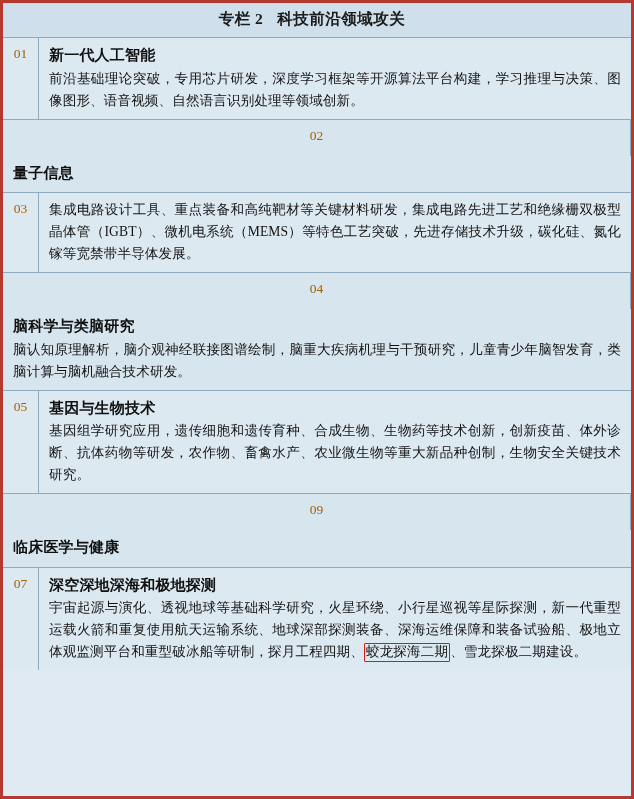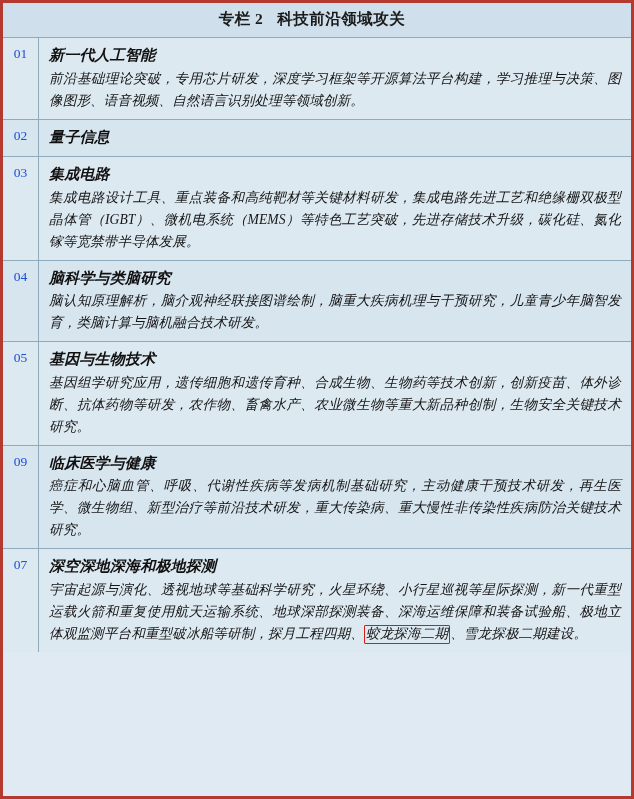--- a/index.html
+++ b/index.html
@@ -48,37 +48,37 @@
     flex-direction: row;
     border-bottom: 1px solid #8fa9bd;
     background: #dde9f1;
     flex: 0 0 auto;
   }
   .row:last-child {
     border-bottom: none;
   }
   .row.alt {
     background: #d7e5ef;
+    flex-direction: column;
   }
   .num-cell {
     flex: 0 0 36px;
     text-align: center;
     font-size: 13.5px;
-    color: #1d4ed8;
+    color: #a16207;
     padding-top: 8px;
     border-right: 1px solid #8fa9bd;
     box-sizing: border-box;
     font-family: "Liberation Serif", serif;
   }
   .content-cell {
     flex: 1 1 auto;
     padding: 6px 10px 7px 10px;
     box-sizing: border-box;
     min-width: 0;
-    font-style: italic;
   }
   .item-title {
     font-size: 15px;
     font-weight: bold;
     color: #111;
     line-height: 1.5;
     margin-bottom: 1px;
     letter-spacing: 0.2px;
   }
   .item-body {
@@ -118,21 +118,20 @@
     <div class="row alt">
       <div class="num-cell">02</div>
       <div class="content-cell">
         <div class="item-title">量子信息</div>
       </div>
     </div>
 
     <div class="row">
       <div class="num-cell">03</div>
       <div class="content-cell">
-        <div class="item-title">集成电路</div>
         <div class="item-body">集成电路设计工具、重点装备和高纯靶材等关键材料研发，集成电路先进工艺和绝缘栅双极型晶体管（IGBT）、微机电系统（MEMS）等特色工艺突破，先进存储技术升级，碳化硅、氮化镓等宽禁带半导体发展。</div>
       </div>
     </div>
 
     <div class="row alt">
       <div class="num-cell">04</div>
       <div class="content-cell">
         <div class="item-title">脑科学与类脑研究</div>
         <div class="item-body">脑认知原理解析，脑介观神经联接图谱绘制，脑重大疾病机理与干预研究，儿童青少年脑智发育，类脑计算与脑机融合技术研发。</div>
       </div>
@@ -143,21 +142,20 @@
       <div class="content-cell">
         <div class="item-title">基因与生物技术</div>
         <div class="item-body">基因组学研究应用，遗传细胞和遗传育种、合成生物、生物药等技术创新，创新疫苗、体外诊断、抗体药物等研发，农作物、畜禽水产、农业微生物等重大新品种创制，生物安全关键技术研究。</div>
       </div>
     </div>
 
     <div class="row alt">
       <div class="num-cell">09</div>
       <div class="content-cell">
         <div class="item-title">临床医学与健康</div>
-        <div class="item-body">癌症和心脑血管、呼吸、代谢性疾病等发病机制基础研究，主动健康干预技术研发，再生医学、微生物组、新型治疗等前沿技术研发，重大传染病、重大慢性非传染性疾病防治关键技术研究。</div>
       </div>
     </div>
 
     <div class="row">
       <div class="num-cell">07</div>
       <div class="content-cell">
         <div class="item-title">深空深地深海和极地探测</div>
         <div class="item-body"><span>宇宙起源与演化、透视地球等基础科学研究，火星环绕、小行星巡视等星际探测，新一代重型运载火箭和重复使用航天运输系统、地球深部探测装备、深海运维保障和装备试验船、极地立体观监测平台和重型破冰船等研制，探月工程四期、</span><span class="highlight-box">蛟龙探海二期</span><span>、雪龙探极二期建设。</span></div>
       </div>
     </div>

